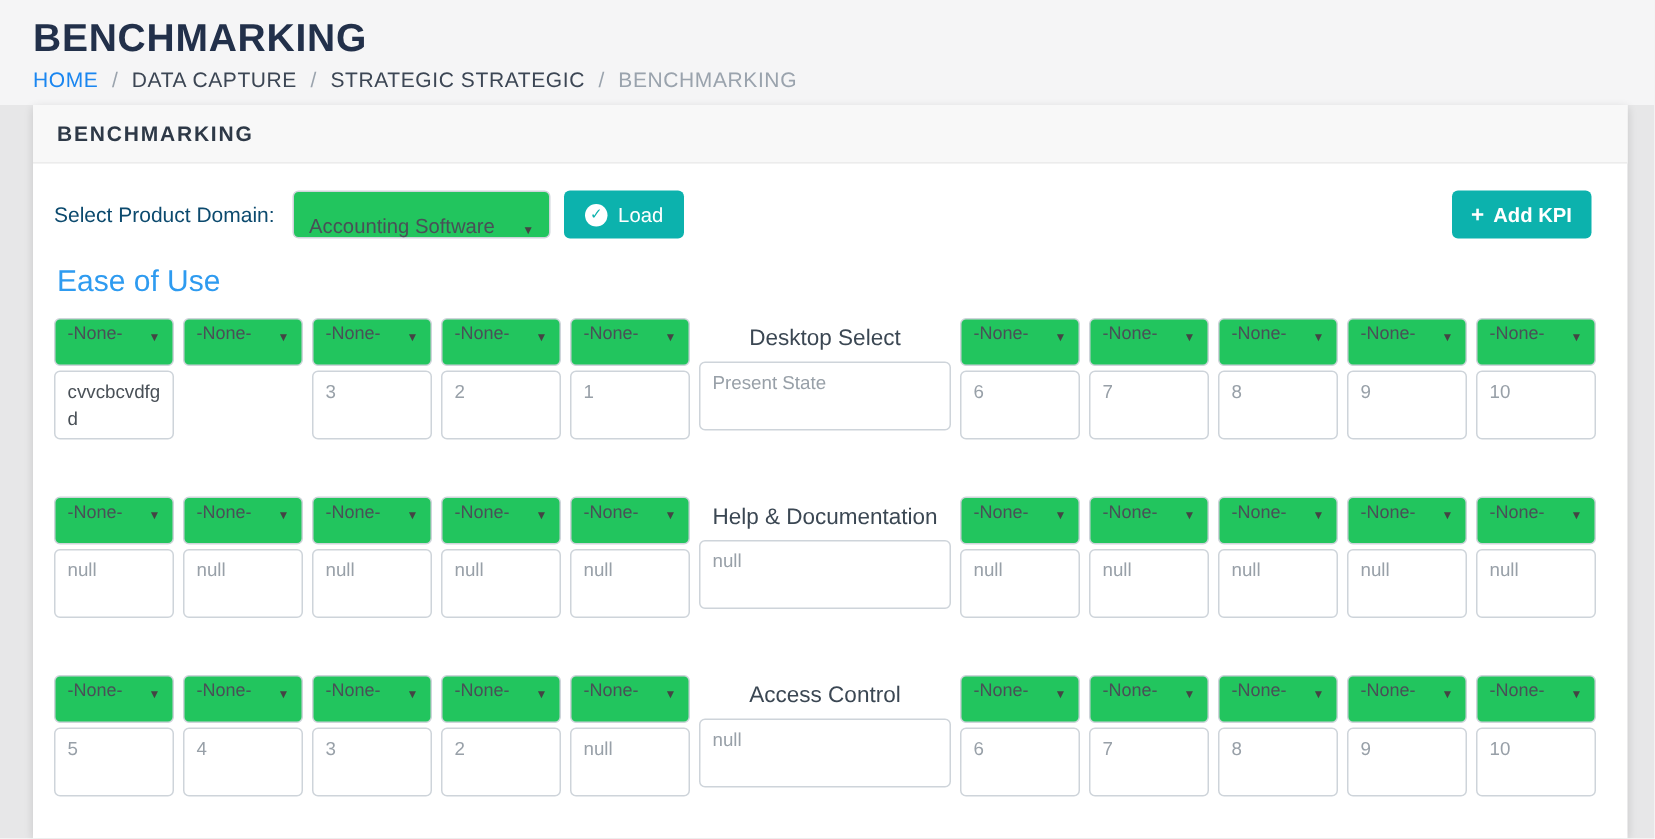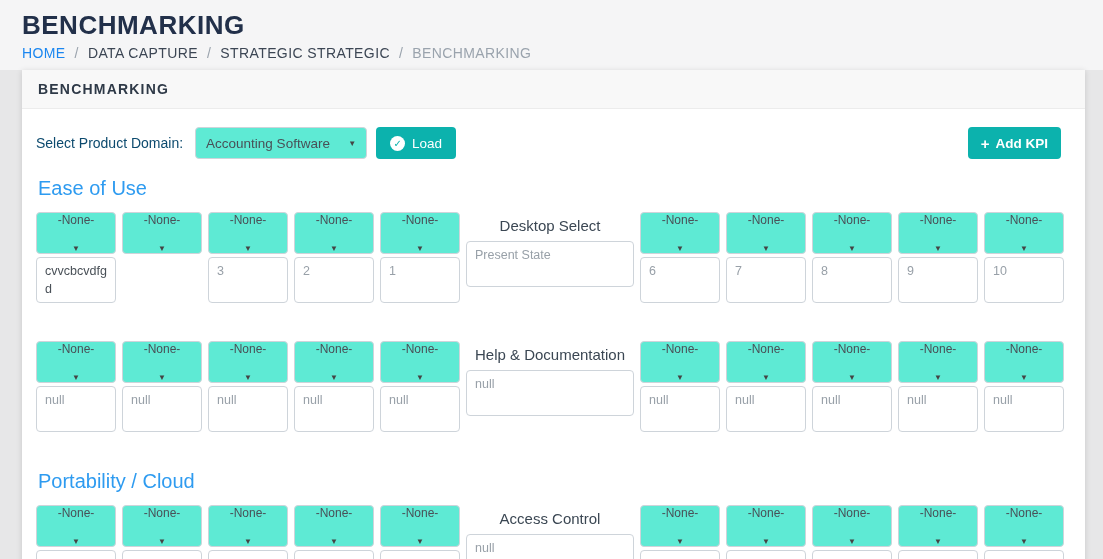--- a/index.html
+++ b/index.html
@@ -30,22 +30,22 @@
     background:#f8f8f8; border-bottom:1px solid #ececec;
     padding:11px 16px; font-size:14px; font-weight:600;
     letter-spacing:1.2px; color:#2e3947;
   }
   .card-body { padding:18px 14px 20px 14px; }
   
   .toolbar { display:flex; align-items:center; justify-content:space-between; }
   .toolbar-left { display:flex; align-items:center; }
   .domain-label { font-size:14px; color:#0c4a6e; margin-right:12px; }
   .select {
-    border:1px solid #ced4da; border-radius:4px; background:#5eead4;
-    display:flex; align-items:center; justify-content:space-between;
+    border:1px solid #ced4da; border-radius:4px; background:#22c55e;
+    display:flex; align-items:flex-end; justify-content:space-between;
     cursor:pointer; color:#495057;
   }
   .select .caret { font-size:8px; color:#444; }
   .domain-select { width:172px; height:32px; padding:0 10px; font-size:13.5px; }
   .btn {
     border:none; border-radius:4px; background:#0cb2ad; color:#fff;
     font-size:13.5px; display:inline-flex; align-items:center;
     cursor:pointer; font-family:inherit;
   }
   .btn-load { height:32px; padding:0 14px; margin-left:9px; }
@@ -56,21 +56,21 @@
   }
   .btn-addkpi { height:32px; padding:0 13px; margin-right:10px; font-weight:600; }
   .plus-icon { font-size:15px; font-weight:700; margin-right:6px; }
   
   .section-title { font-size:20px; color:#2e9bf0; margin:18px 0 12px 2px; cursor:pointer; }
   .section-title.second { margin-top:28px; }
   .grid { display:flex; gap:6px; margin-bottom:38px; }
   .grid:last-child { margin-bottom:0; }
   .cell { width:80px; }
   .cell-center { width:168px; }
-  .kpi-select { height:42px; padding:0 8px; font-size:12px;flex-direction:column; }
+  .kpi-select { height:32px; padding:14px 8px; font-size:12px; }
   .kpi-label {
     height:26px; display:flex; align-items:center; justify-content:center;
     font-size:15px; color:#3b4753; white-space:nowrap;
   }
   .ta {
     display:block; width:100%; height:46px; margin-top:3px; resize:none;
     border:1px solid #ced4da; border-radius:4px; padding:5px 8px;
     font-family:inherit; font-size:12.5px; line-height:1.4; overflow:hidden;
     word-break:break-all; background:#fff;
   }
@@ -263,21 +263,20 @@
       </div>
       <div class="cell">
         <div class="select kpi-select">
             <span>-None-</span>
             <span class="caret">▼</span>
           </div>
         <textarea class="ta muted" style="">null</textarea>
       </div>
     </div>
 
-    <div class="section-title second">Portability / Cloud</div>
 
     <div class="grid">
       <div class="cell">
         <div class="select kpi-select">
             <span>-None-</span>
             <span class="caret">▼</span>
           </div>
         <textarea class="ta muted" style="">5</textarea>
       </div>
       <div class="cell">

